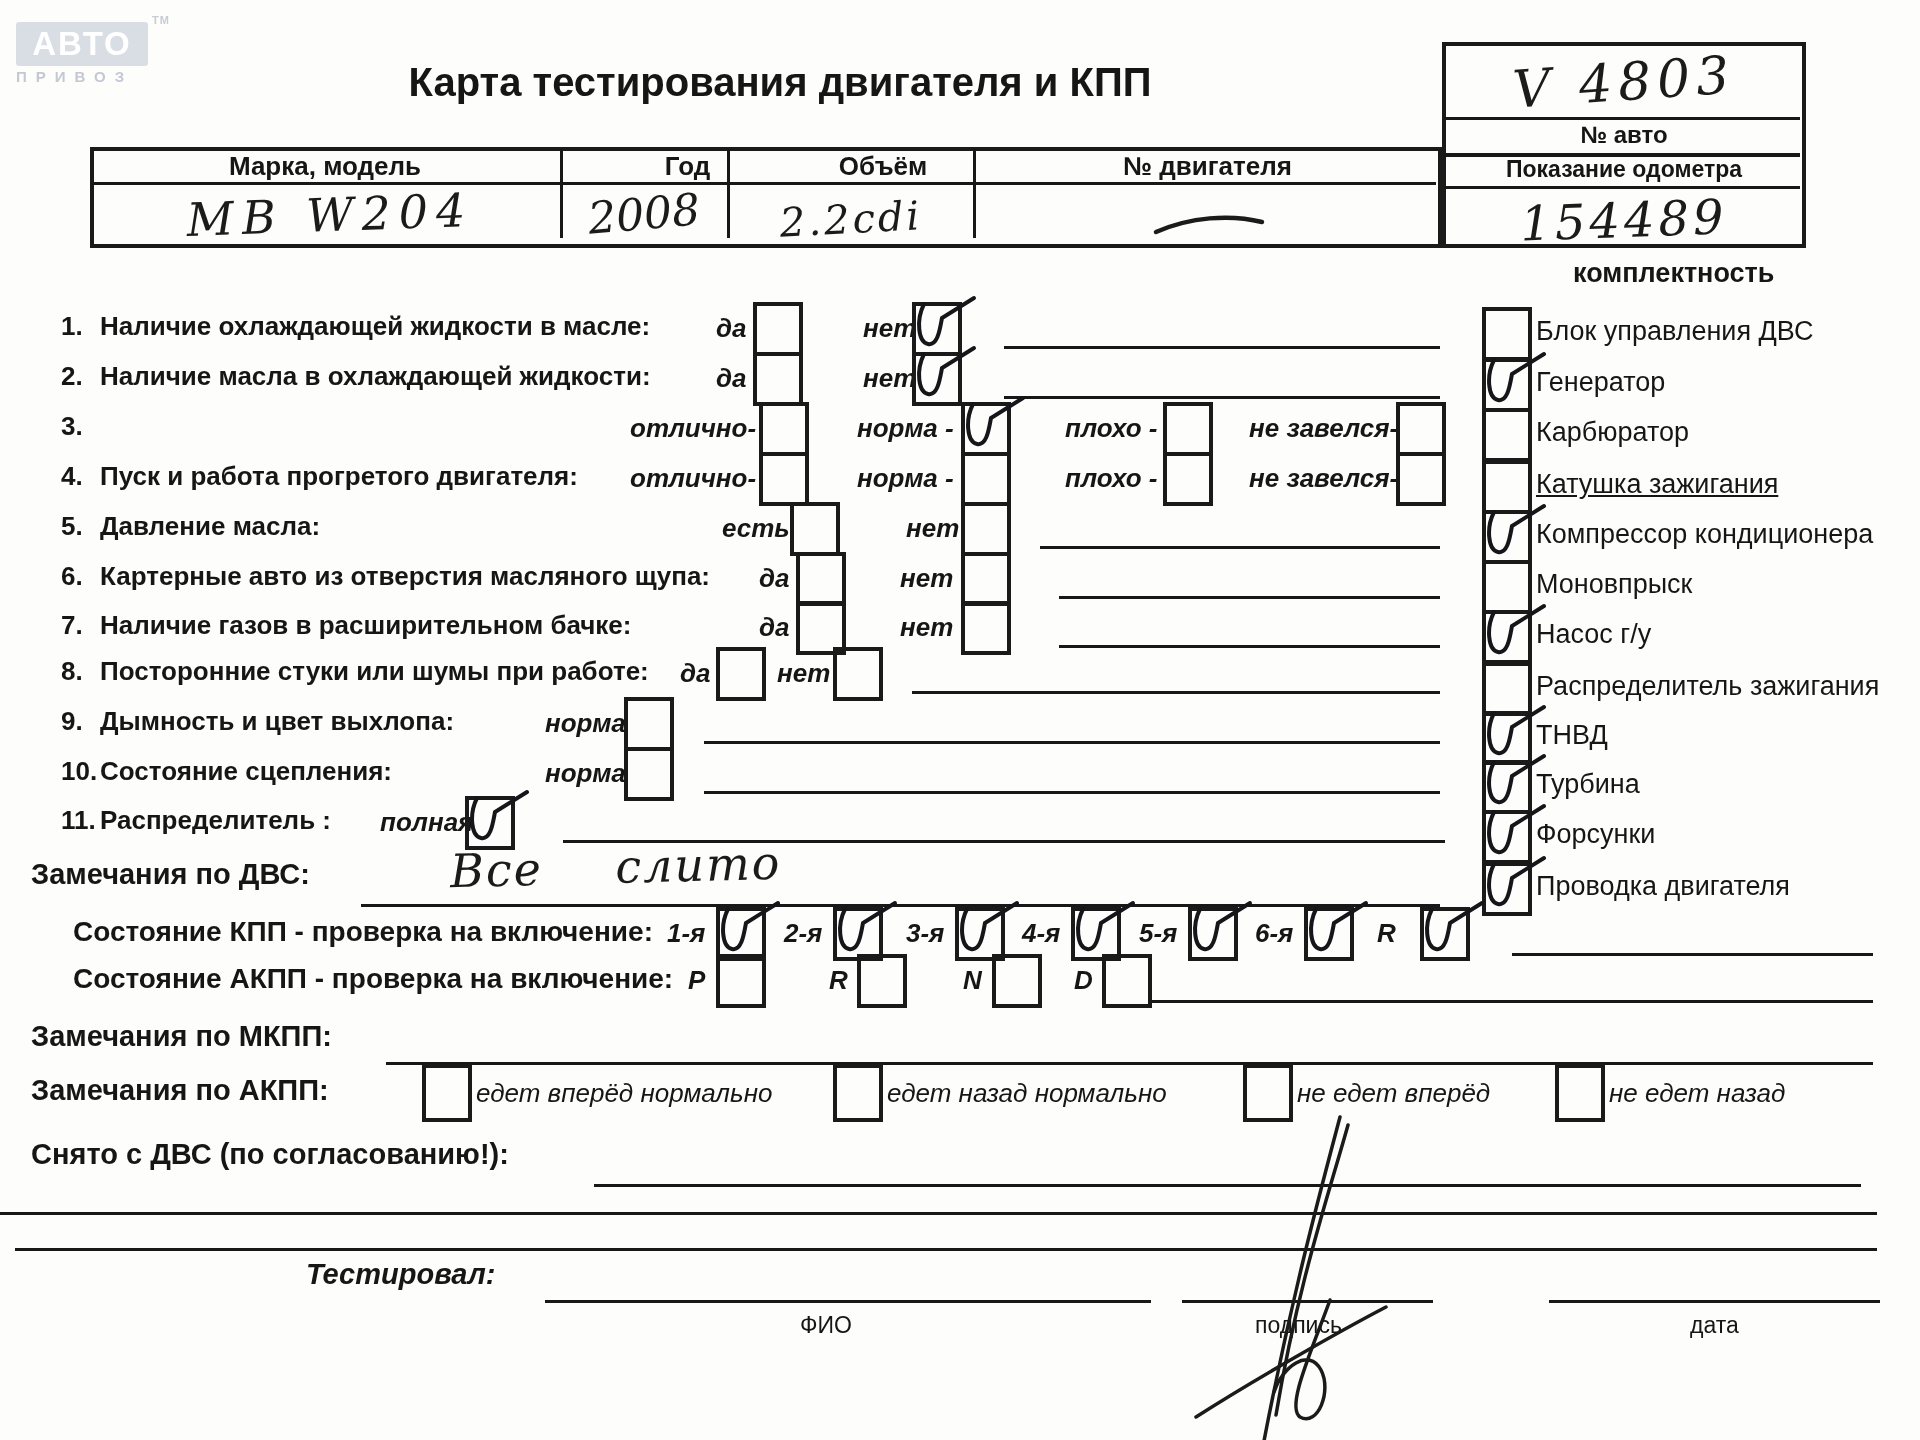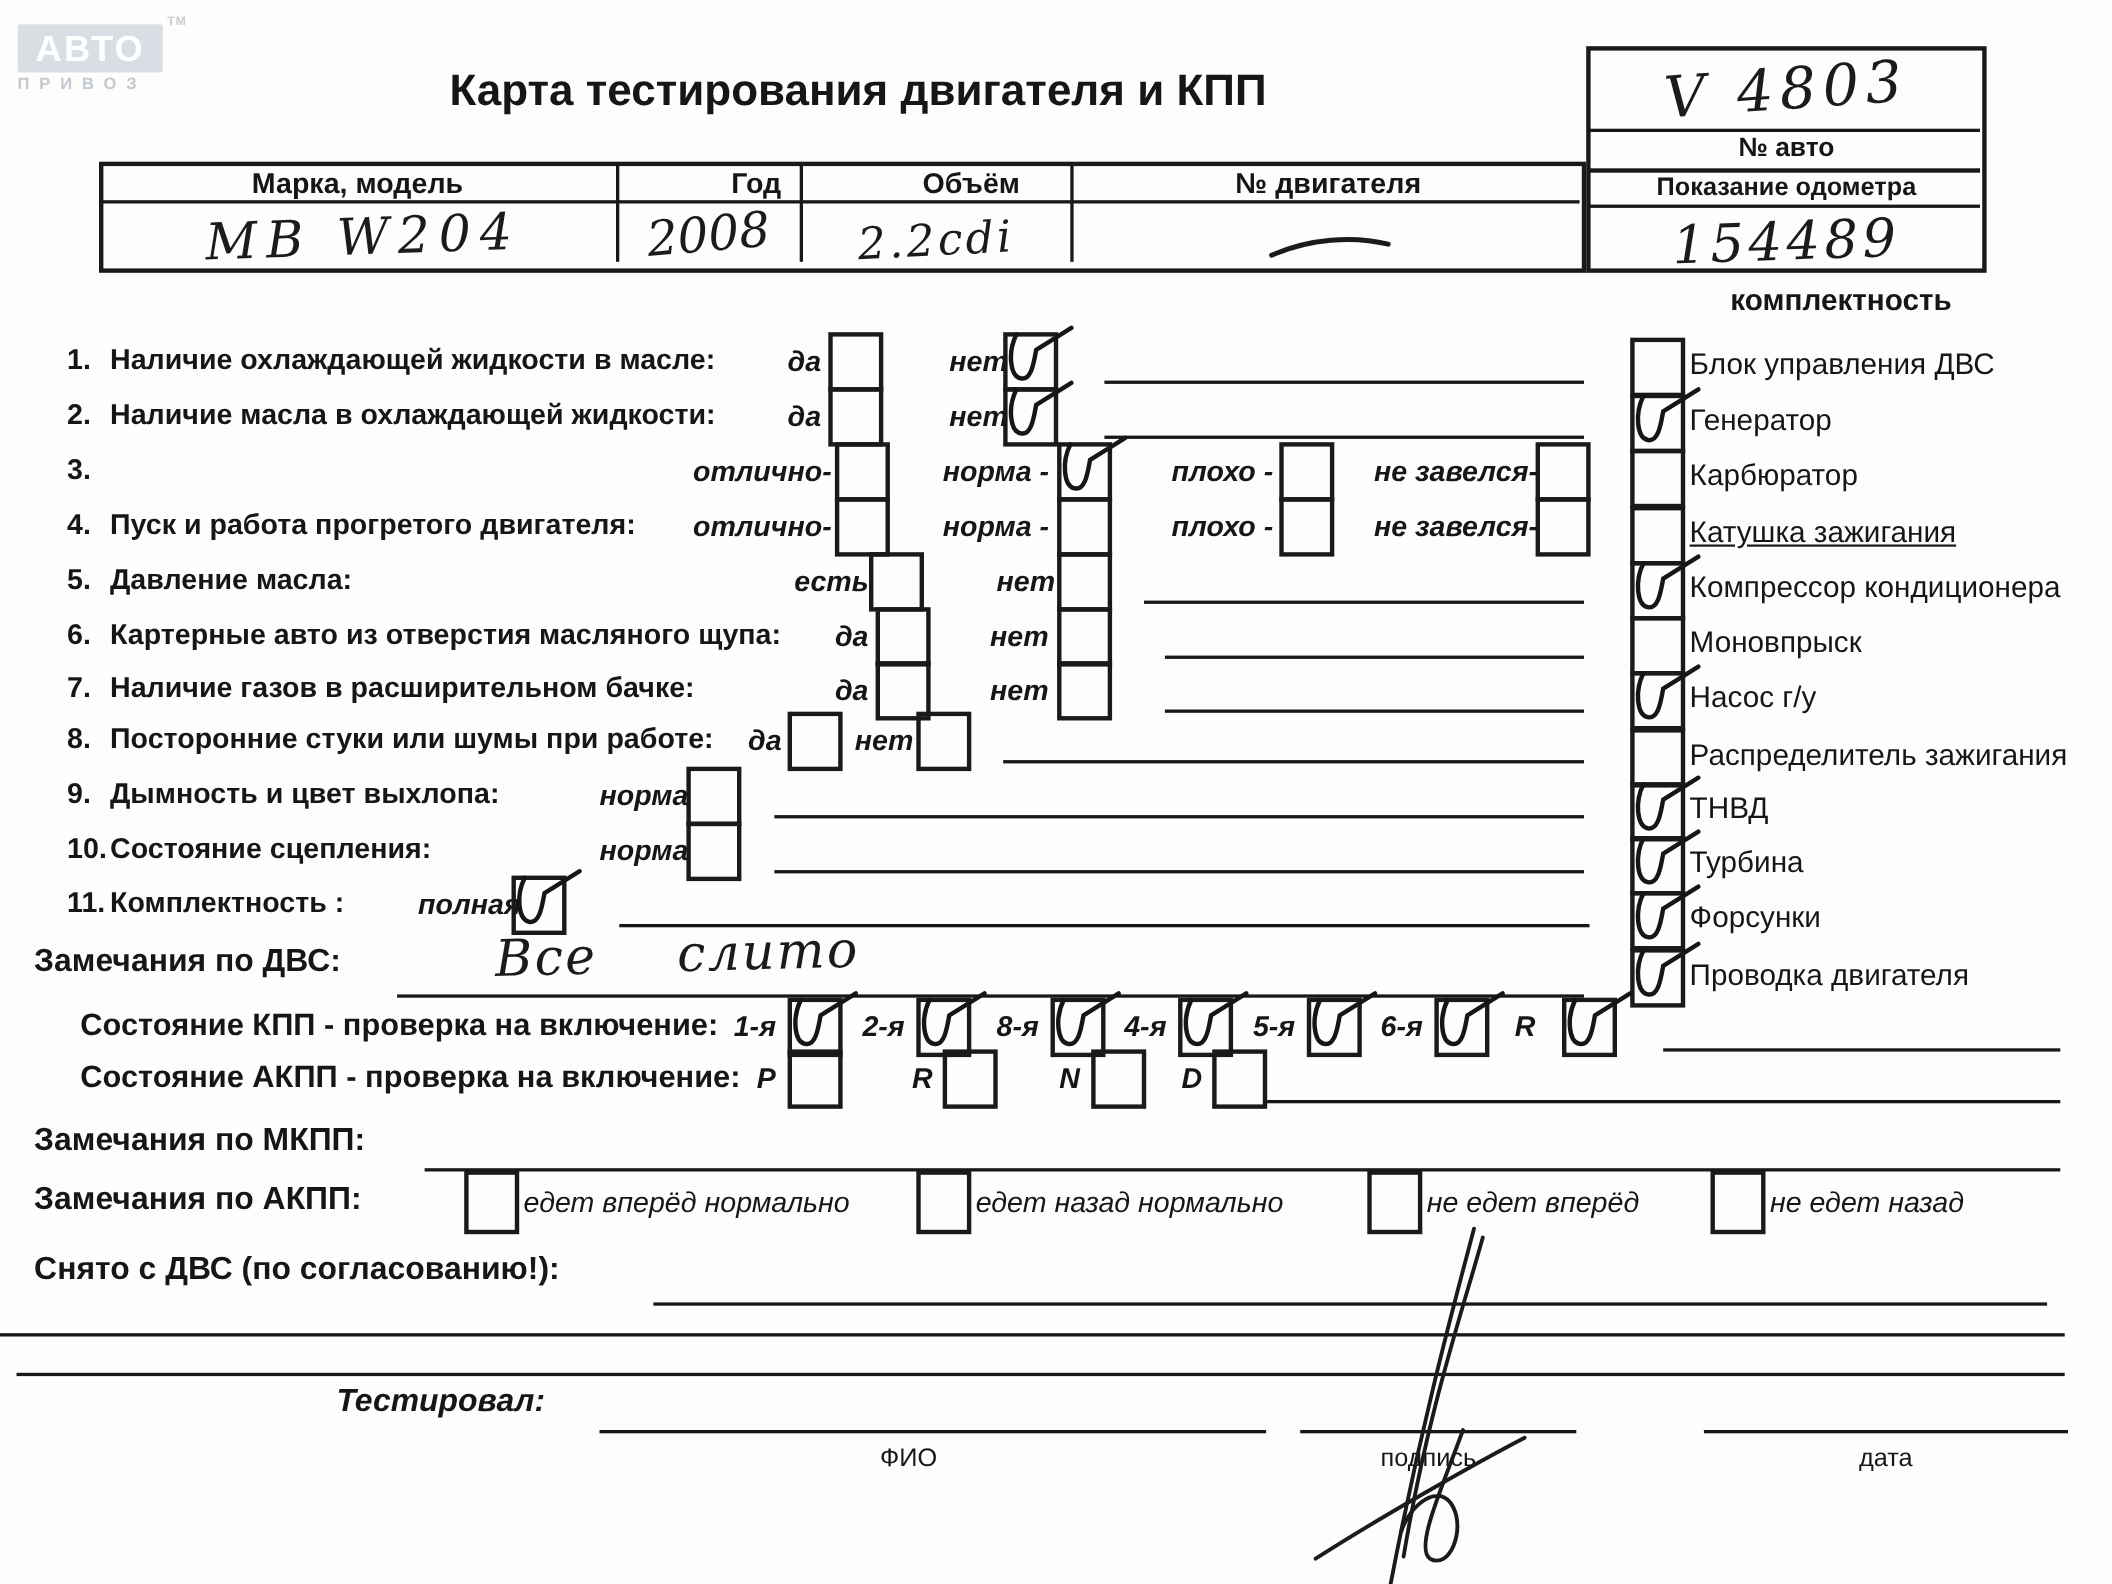--- a/index.html
+++ b/index.html
@@ -139,21 +139,21 @@
     <div class="abs itm" style="left: 100px; top: 706px;">Дымность и цвет выхлопа:</div>
     <div class="abs opt" style="left: 545px; top: 708px;">норма</div>
     <div class="cbox" style="left: 624px; top: 697px; width: 42px; height: 46px;"></div>
     <div class="line" style="left: 704px; top: 741px; width: 736px;"></div>
     <div class="abs num" style="left: 61px; top: 756px;">10.</div>
     <div class="abs itm" style="left: 100px; top: 756px;">Состояние сцепления:</div>
     <div class="abs opt" style="left: 545px; top: 758px;">норма</div>
     <div class="cbox" style="left: 624px; top: 747px; width: 42px; height: 46px;"></div>
     <div class="line" style="left: 704px; top: 791px; width: 736px;"></div>
     <div class="abs num" style="left: 61px; top: 805px;">11.</div>
-    <div class="abs itm" style="left: 100px; top: 805px;">Комплектность :</div>
+    <div class="abs itm" style="left: 100px; top: 805px;">Распределитель :</div>
     <div class="abs opt" style="left: 380px; top: 807px;">полная</div>
     <div class="cbox" style="left: 465px; top: 796px; width: 42px; height: 46px;">
       <svg class="chk" viewBox="0 0 72 66">
         <path d="M16 14 C8 30 10 52 20 54 C30 56 32 38 34 28 L66 8"></path>
       </svg>
     </div>
     <div class="line" style="left: 563px; top: 840px; width: 882px;"></div>
     <div class="abs" style="left: 1573px; top: 258px; font-size: 27px; font-weight: bold;">комплектность</div>
     <div class="cbox" style="left: 1482px; top: 307px; width: 42px; height: 46px;"></div>
     <div class="abs eq" style="left: 1536px; top: 316px;">Блок управления ДВС</div>
@@ -216,21 +216,21 @@
       <svg class="chk" viewBox="0 0 72 66">
         <path d="M16 14 C8 30 10 52 20 54 C30 56 32 38 34 28 L66 8"></path>
       </svg>
     </div>
     <div class="abs opt" style="left: 784px; top: 918px;">2-я</div>
     <div class="cbox" style="left: 833px; top: 907px; width: 42px; height: 46px;">
       <svg class="chk" viewBox="0 0 72 66">
         <path d="M16 14 C8 30 10 52 20 54 C30 56 32 38 34 28 L66 8"></path>
       </svg>
     </div>
-    <div class="abs opt" style="left: 906px; top: 918px;">8-я</div>
+    <div class="abs opt" style="left: 906px; top: 918px;">3-я</div>
     <div class="cbox" style="left: 955px; top: 907px; width: 42px; height: 46px;">
       <svg class="chk" viewBox="0 0 72 66">
         <path d="M16 14 C8 30 10 52 20 54 C30 56 32 38 34 28 L66 8"></path>
       </svg>
     </div>
     <div class="abs opt" style="left: 1022px; top: 918px;">4-я</div>
     <div class="cbox" style="left: 1071px; top: 907px; width: 42px; height: 46px;">
       <svg class="chk" viewBox="0 0 72 66">
         <path d="M16 14 C8 30 10 52 20 54 C30 56 32 38 34 28 L66 8"></path>
       </svg>

